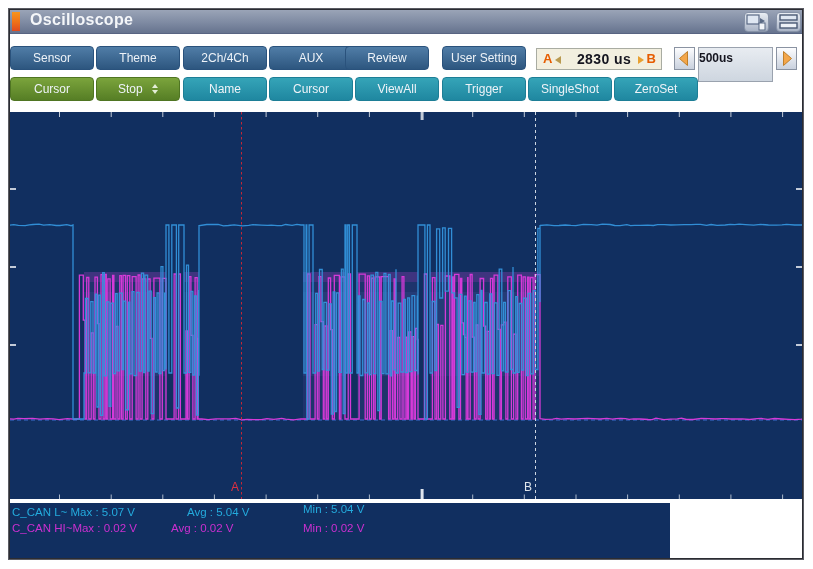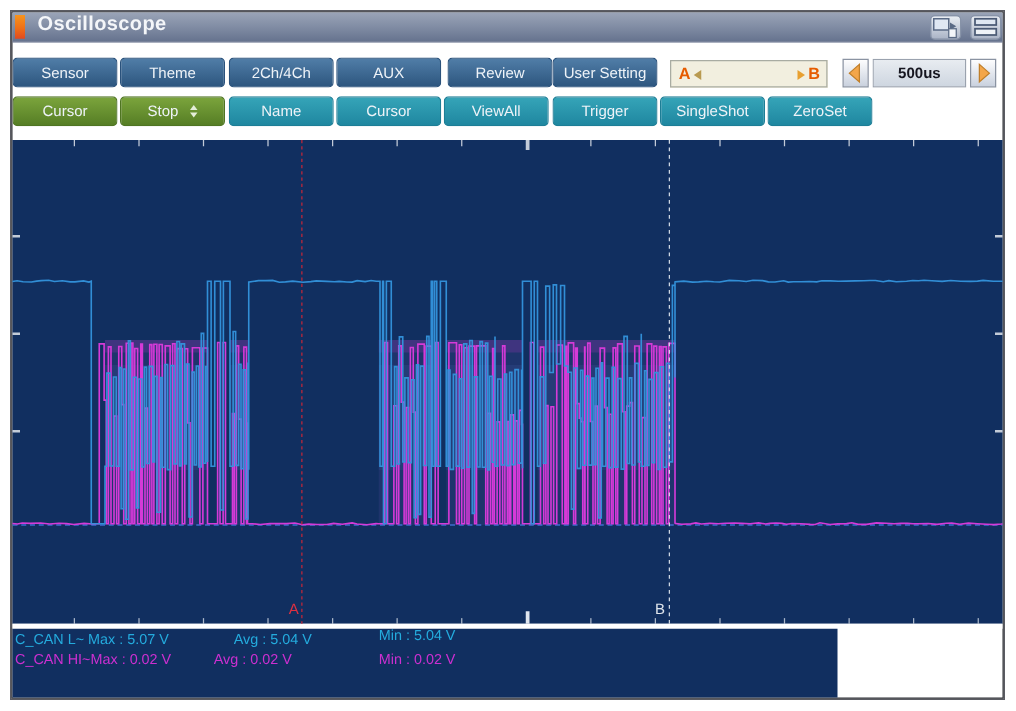--- a/index.html
+++ b/index.html
@@ -20,21 +20,21 @@
 .spin .u{border-bottom:4.5px solid #e4eed8;margin-bottom:2.5px}
 .spin .d{border-top:4.5px solid #e4eed8}
 .box{position:absolute;font-weight:bold;transform:translateZ(0)}
 #ab{left:536px;top:48px;width:126px;height:22px;background:#f2efdf;border:1px solid #a9aca2;font-size:14px}
 #ab .a{position:absolute;left:6px;top:2px;color:#e65c00;font-size:13px}
 #ab .b2{position:absolute;right:5px;top:2px;color:#e65c00;font-size:13px}
 #ab .v{position:absolute;left:5px;width:124px;text-align:center;top:2px;color:#15151f;letter-spacing:0.4px}
 #ab .tl{position:absolute;left:18px;top:7px;width:0;height:0;border-top:4px solid transparent;border-bottom:4px solid transparent;border-right:6px solid #b99a50}
 #ab .tr{position:absolute;right:17px;top:7px;width:0;height:0;border-top:4px solid transparent;border-bottom:4px solid transparent;border-left:6px solid #e8a030}
 .arr{position:absolute;top:47px;width:21px;height:23px;background:linear-gradient(#fdfdfe,#c9d1de);border:1px solid #8a93a2}
-#tb{left:698px;top:47px;width:75px;height:23px;background:linear-gradient(#e8ecf1,#ced6e0);border:1px solid #9aa2ae;font-size:12px;color:#15151f;text-align:center;line-height:21px}
+#tb{left:698px;top:47px;width:75px;height:35px;background:linear-gradient(#e8ecf1,#ced6e0);border:1px solid #9aa2ae;font-size:12px;color:#15151f;text-align:left;line-height:21px}
 </style></head><body>
 <div id="frame"></div>
 <div id="title"></div>
 <div class="oic"></div>
 <div class="ttxt">Oscilloscope</div>
 <div class="tic" style="left:744px">
   <svg width="23" height="18" viewBox="0 0 23 18">
       <rect x="2" y="2" width="12" height="9" fill="#dfe7f2" stroke="#5a6a85" stroke-width="1.2"></rect>
       <path d="M15 5 l5 3 -5 3 z" fill="#5a6a85"></path>
       <rect x="14" y="10" width="6" height="7" fill="#f2f5f9" stroke="#5a6a85" stroke-width="1"></rect>
@@ -43,33 +43,34 @@
 <div class="tic" style="left:776px">
   <svg width="23" height="18" viewBox="0 0 23 18">
       <rect x="3" y="2" width="17" height="5" fill="#dfe7f2" stroke="#4a5a75" stroke-width="1.4"></rect>
       <rect x="3" y="10" width="17" height="5" fill="#eef2f7" stroke="#4a5a75" stroke-width="1.4"></rect>
     </svg>
 </div>
 <div class="b blue" style="left:10px;top:46px">Sensor</div>
 <div class="b blue" style="left:96px;top:46px">Theme</div>
 <div class="b blue" style="left:183px;top:46px">2Ch/4Ch</div>
 <div class="b blue" style="left:269px;top:46px">AUX</div>
-<div class="b blue" style="left:358px;top:46px">Review</div>
+<div class="b blue" style="left:345px;top:46px">Review</div>
 <div class="b blue" style="left:442px;top:46px">User Setting</div>
 <div class="b green" style="left:10px;top:77px">Cursor</div>
 <div class="b green" style="left:96px;top:77px">Stop <span class="spin"><span class="u"></span><span class="d"></span></span></div>
 <div class="b teal" style="left:183px;top:77px">Name</div>
 <div class="b teal" style="left:269px;top:77px">Cursor</div>
 <div class="b teal" style="left:355px;top:77px">ViewAll</div>
 <div class="b teal" style="left:442px;top:77px">Trigger</div>
 <div class="b teal" style="left:528px;top:77px">SingleShot</div>
 <div class="b teal" style="left:614px;top:77px">ZeroSet</div>
 <div class="box" id="ab">
     <span class="a">A</span>
     <span class="tl"></span>
+    <span class="v">2830 us</span>
     <span class="tr"></span>
     <span class="b2">B</span>
   </div>
 <div class="arr" style="left:674px"><svg width="19" height="21" viewBox="0 0 19 21">
       <path d="M12.5 3.5 L12.5 17.5 L4.5 10.5 Z" fill="#f3a64a" stroke="#c07f2a" stroke-width="1"></path>
     </svg></div>
 <div class="box" id="tb">500us</div>
 <div class="arr" style="left:776px"><svg width="19" height="21" viewBox="0 0 19 21">
       <path d="M6.5 3.5 L6.5 17.5 L14.5 10.5 Z" fill="#f3a64a" stroke="#c07f2a" stroke-width="1"></path>
     </svg></div>

